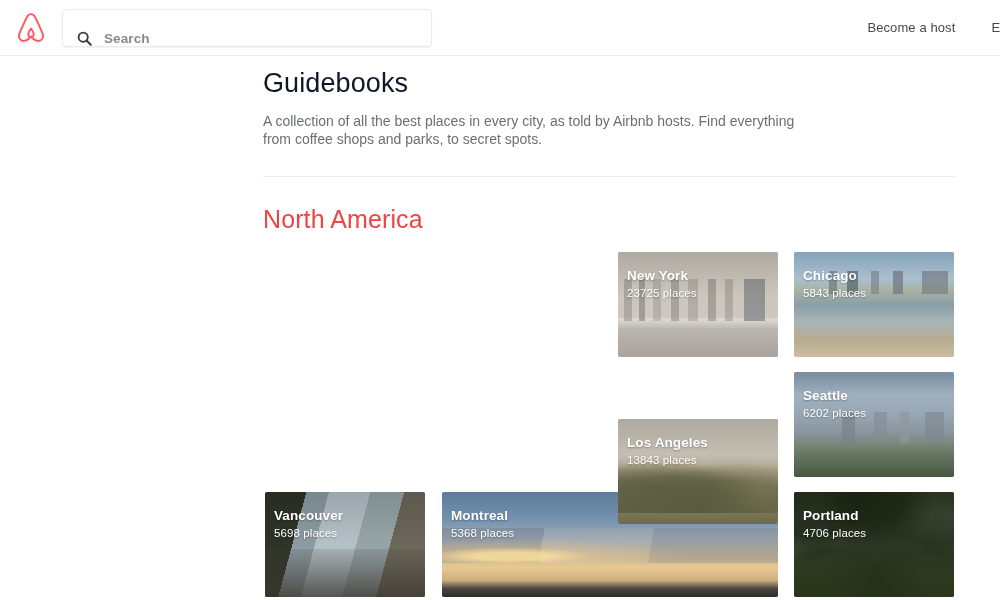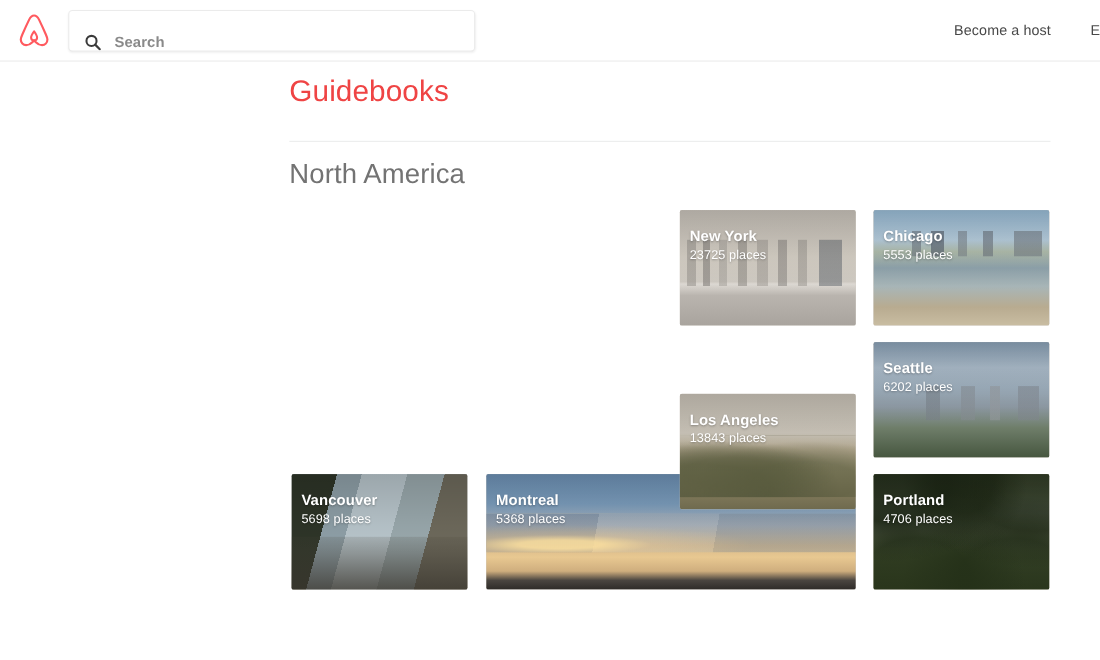--- a/index.html
+++ b/index.html
@@ -63,44 +63,44 @@
 
   
   .content {
     position: absolute;
     top: 56px; left: 263px;
     width: 692px;
   }
   .page-title {
     font-size: 27px;
     font-weight: 300;
-    color: #ef4444;
+    color: #0f172a;
     letter-spacing: 0.1px;
     margin-top: 10px;
     line-height: 34px;
   }
   .page-desc {
     font-size: 14px;
     line-height: 18px;
     color: #6b6f73;
     margin-top: 12px;
     width: 540px;
   }
   .divider {
     height: 1px;
     background: #eceded;
     margin-top: 28px;
     width: 692px;
   }
   .section-title {
     font-size: 25px;
     font-weight: 300;
-    color: #737373;
-    letter-spacing: 0.1px;
-    margin-top: 14px;
+    color: #ef4444;
+    letter-spacing: 0.1px;
+    margin-top: 27px;
     line-height: 30px;
   }
 
   
   .grid {
     position: relative;
     margin-top: 18px;
     width: 692px;
   }
   .card {
@@ -250,20 +250,21 @@
   <div class="header-nav">
     <a class="nav-link">Become a host</a>
     <a class="nav-link clipped">Earn cr</a>
   </div>
 </div>
 
 <div class="content">
 
   <h1 class="page-title">Guidebooks</h1>
 
+  <p class="page-desc">A collection of all the best places in every city, as told by Airbnb hosts. Find everything from coffee shops and parks, to secret spots.</p>
 
   <div class="divider"></div>
 
   <h2 class="section-title">North America</h2>
 
   <div class="grid" id="card-grid">
       <div class="card" style="left: 531px; top: 240px;">
         <div class="photo ph-por"></div>
         <div class="scrim"></div>
         <div class="label">
@@ -301,21 +302,21 @@
         <div class="label">
           <div class="city">Los Angeles</div>
           <div class="places">13843 places</div>
         </div>
       </div>
       <div class="card" style="left: 531px; top: 0px;">
         <div class="photo ph-chi"></div>
         <div class="scrim"></div>
         <div class="label">
           <div class="city">Chicago</div>
-          <div class="places">5553 places</div>
+          <div class="places">5843 places</div>
         </div>
       </div>
       <div class="card" style="left: 355px; top: 0px;">
         <div class="photo ph-ny"></div>
         <div class="scrim"></div>
         <div class="label">
           <div class="city">New York</div>
           <div class="places">23725 places</div>
         </div>
       </div>

